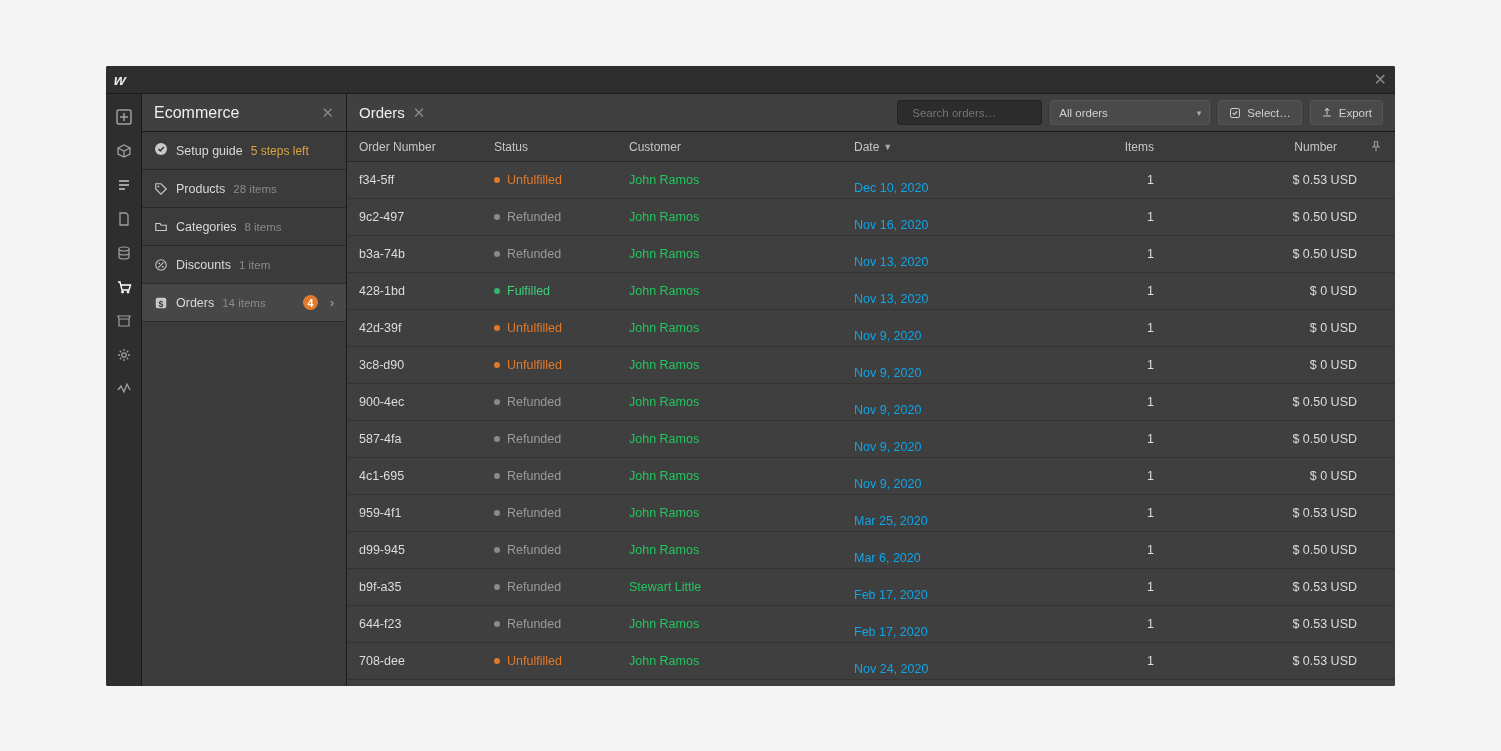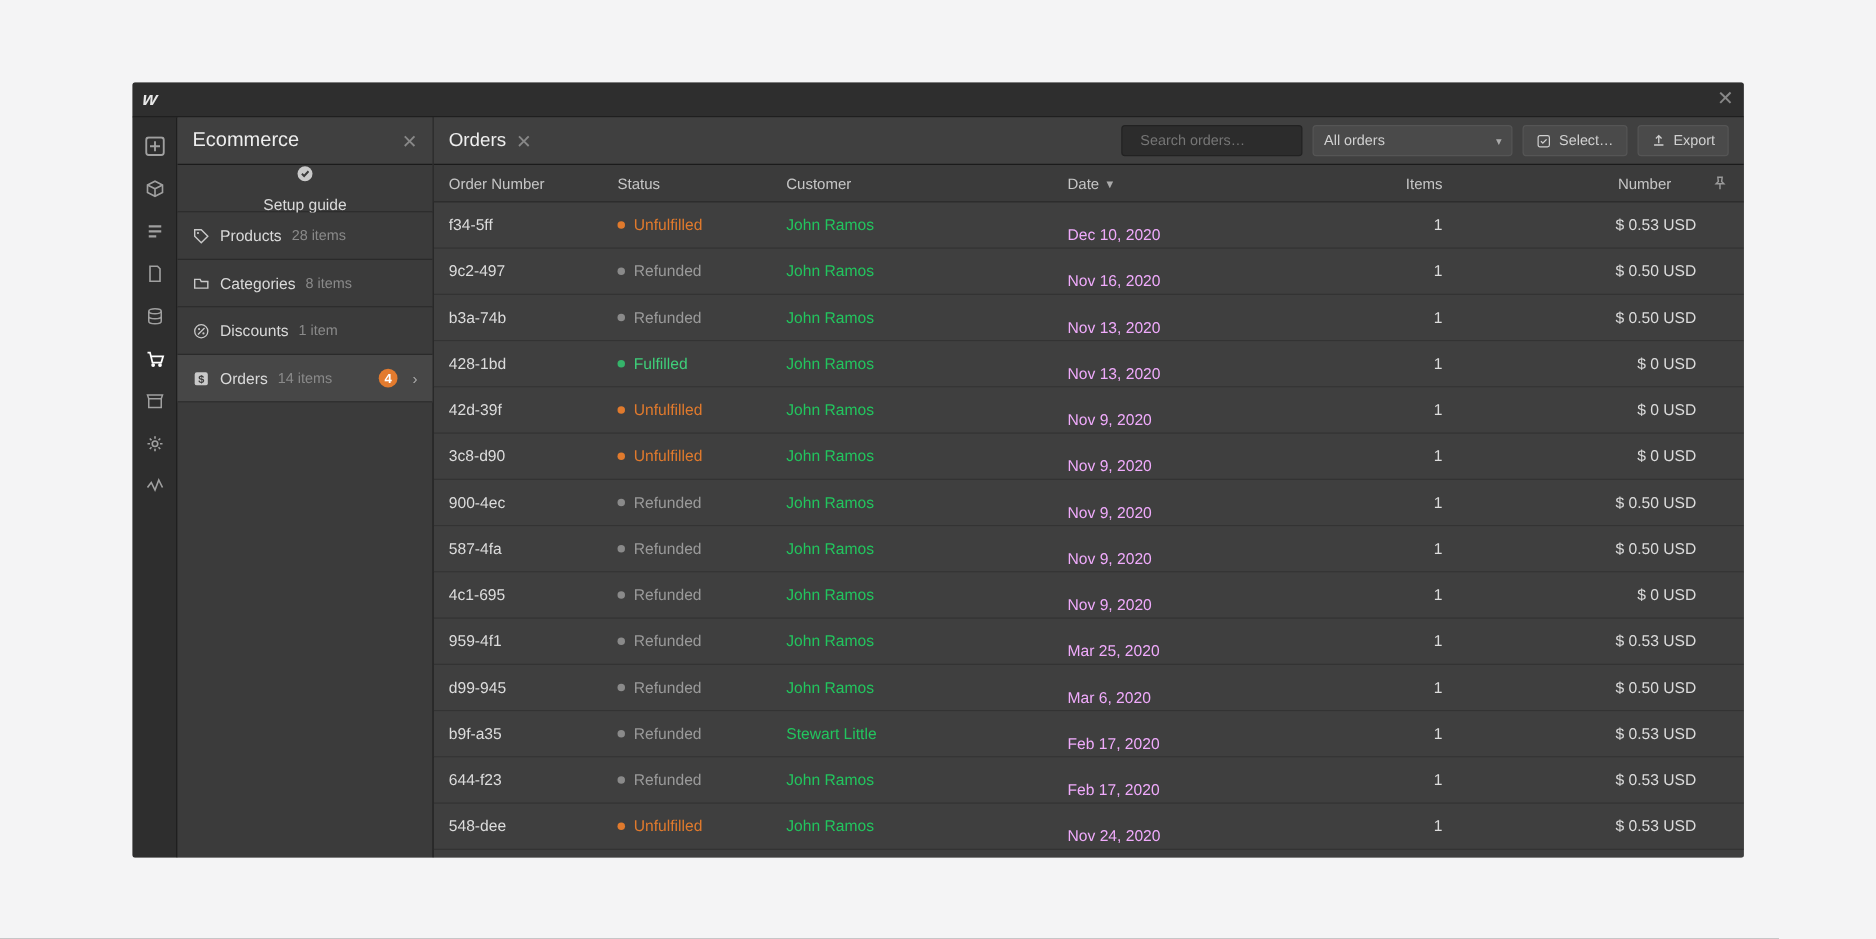--- a/index.html
+++ b/index.html
@@ -74,21 +74,20 @@
     font-size: 16px; color: #eee; font-weight: 500;
     flex: 1;
   }
   .panel-close {
     color: #888; font-size: 15px; cursor: pointer;
   }
   .setup-row {
     height: 38px; display: flex; align-items: center; gap: 8px;
     padding: 0 12px; background: #3b3b3b; border-bottom: 1px solid #2a2a2a;
     cursor: pointer;
-    flex-direction: column;
   }
   .setup-text { color: #d9d9d9; font-size: 12.5px; }
   .setup-steps { color: #d9a441; font-size: 12px; }
   .nav-item {
     height: 38px; display: flex; align-items: center; gap: 8px;
     padding: 0 12px; background: #3b3b3b;
     border-bottom: 1px solid #2a2a2a;
     cursor: pointer; position: relative;
   }
   .nav-item.selected { background: #474747; }
@@ -168,21 +167,21 @@
   .row .col-order { color: #dcdcdc; }
   .status-cell { display: flex; align-items: center; gap: 7px; }
   .dot { width: 6px; height: 6px; border-radius: 50%; }
   .dot.orange { background: #e07a2d; }
   .dot.gray { background: #8a8a8a; }
   .dot.green { background: #35b46a; }
   .st-text.orange { color: #e07a2d; }
   .st-text.gray { color: #9a9a9a; }
   .st-text.green { color: #3fcf7a; }
   .row .col-total { color: #dcdcdc; }
-  .row .col-date { color: #f0abfc; margin-top: 16px; }
+  .row .col-date { color: #0ea5e9; margin-top: 16px; }
   .row .col-customer { color: #22c55e; }
   .row .col-items { color: #dcdcdc; }
   .sort-caret { font-size: 9px; color: #aaa; }
 
   
   .tbody::-webkit-scrollbar { width: 0; }
 </style>
 </head>
 <body>
 
@@ -497,21 +496,21 @@
             <div class="col-status status-cell">
               <span class="dot gray"></span>
               <span class="st-text gray">Refunded</span>
             </div>
             <div class="col-customer">John Ramos</div>
             <div class="col-date">Feb 17, 2020</div>
             <div class="col-items">1</div>
             <div class="col-total">$ 0.53 USD</div>
           </div>
           <div class="row">
-            <div class="col-order">548-dee</div>
+            <div class="col-order">708-dee</div>
             <div class="col-status status-cell">
               <span class="dot orange"></span>
               <span class="st-text orange">Unfulfilled</span>
             </div>
             <div class="col-customer">John Ramos</div>
             <div class="col-date">Nov 24, 2020</div>
             <div class="col-items">1</div>
             <div class="col-total">$ 0.53 USD</div>
           </div>
         </div>

